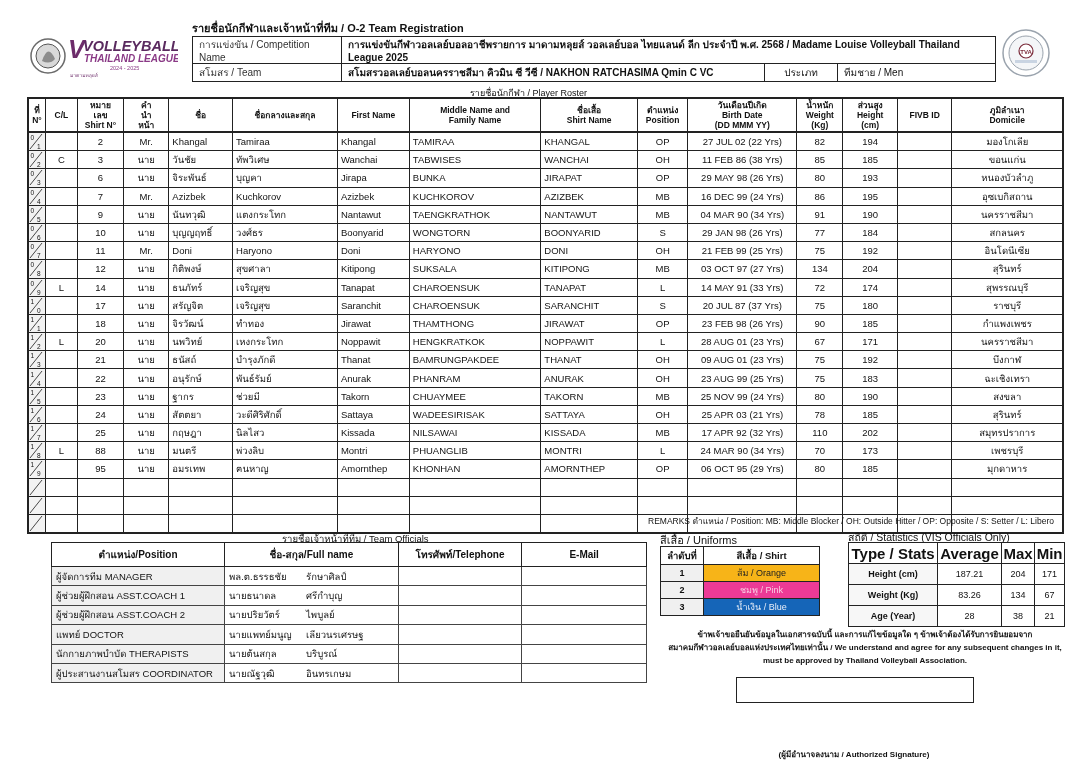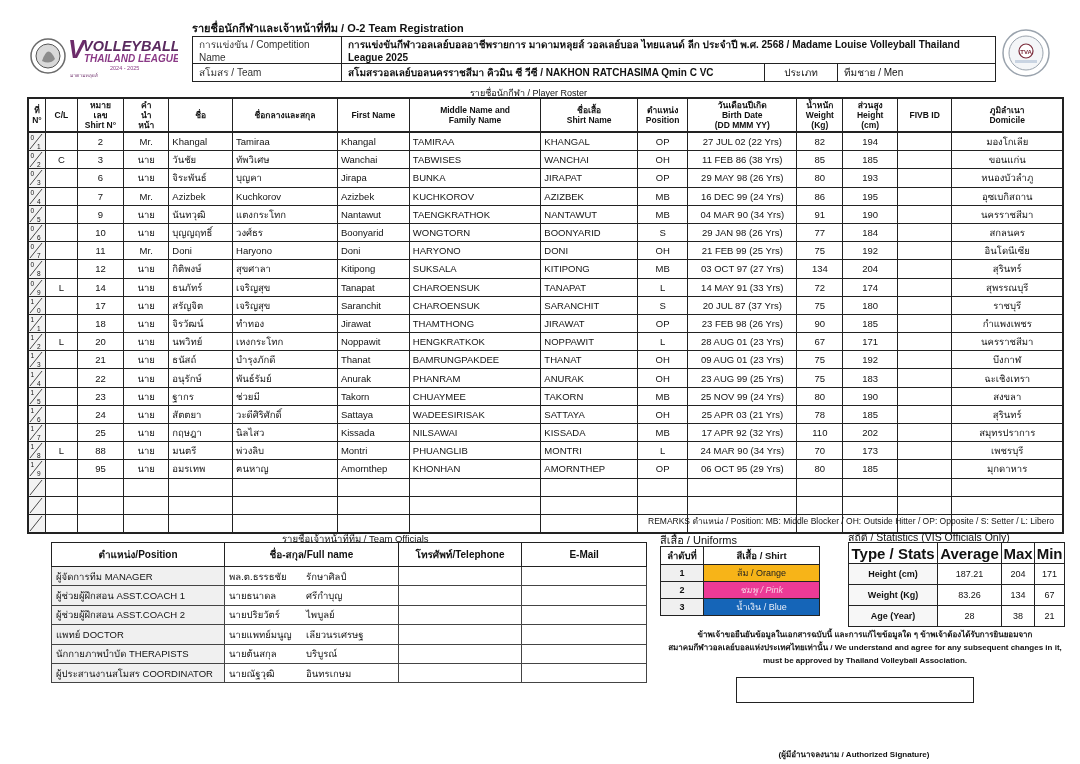--- a/index.html
+++ b/index.html
@@ -717,21 +717,21 @@
       <th>สีเสื้อ / Shirt</th>
     </tr>
   </thead>
   <tbody id="uniforms-body">
       <tr>
         <td class="num">1</td>
         <td style="background: rgb(247, 180, 24); color: rgb(34, 34, 34);">ส้ม / Orange</td>
       </tr>
       <tr>
         <td class="num">2</td>
-        <td style="background: rgb(236, 58, 150); color: rgb(246, 208, 228); font-style: italic;">ชมพู / Pink</td>
+        <td style="background: rgb(236, 58, 150); color: rgb(246, 208, 228);">ชมพู / Pink</td>
       </tr>
       <tr>
         <td class="num">3</td>
         <td style="background: rgb(21, 101, 184); color: rgb(232, 238, 248);">น้ำเงิน / Blue</td>
       </tr>
     </tbody>
 </table>
 
 <div class="abs stats-caption">สถิติ / Statistics (VIS Officials Only)</div>
 <table class="abs stats">

